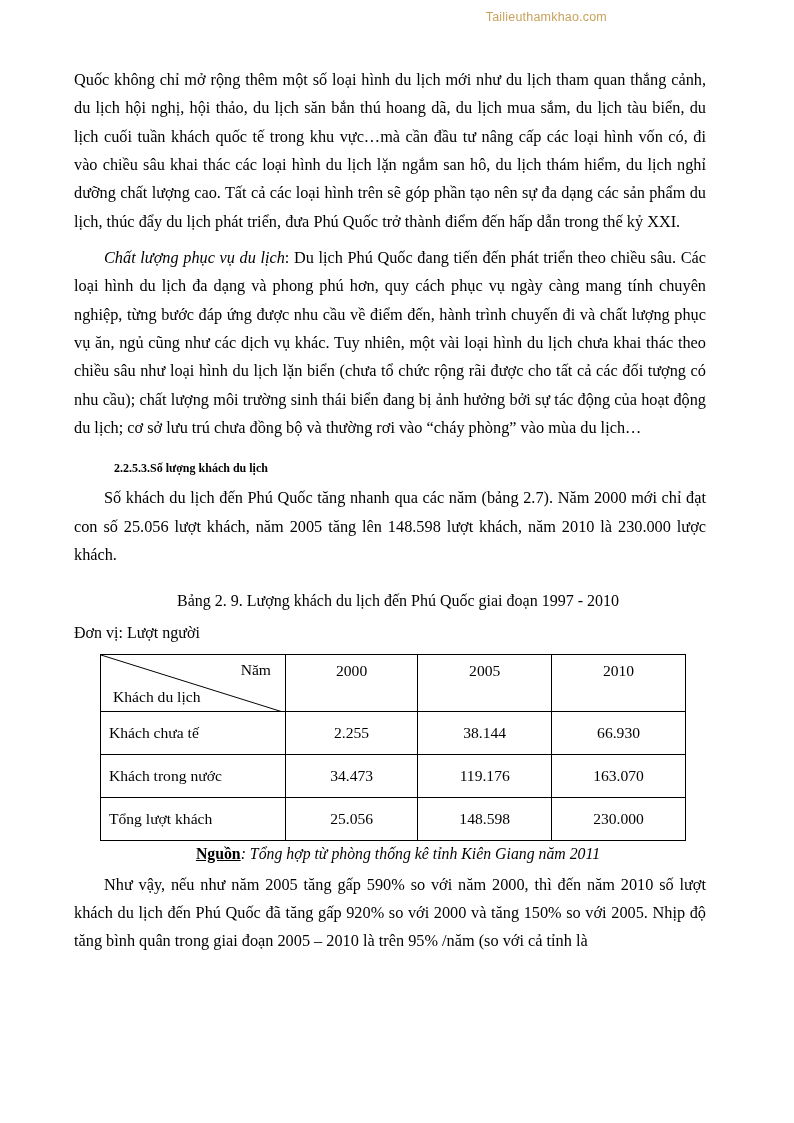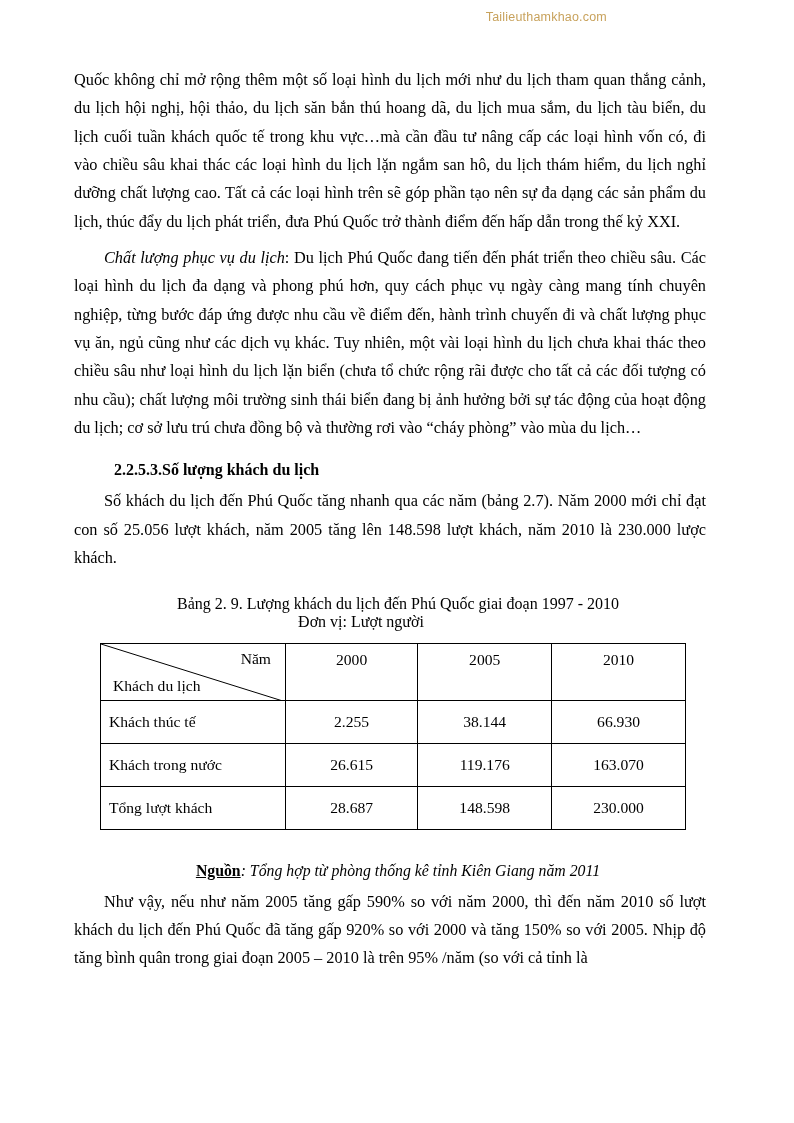--- a/index.html
+++ b/index.html
@@ -45,33 +45,34 @@
   }
   .indent {
     text-indent: 30px;
   }
   .italic {
     font-style: italic;
   }
   .heading {
     font-family: "Liberation Serif", serif;
     font-weight: bold;
-    font-size: 16px;
+    font-size: 12px;
     margin: 19px 0 8px 40px;
   }
   .spacer-xs { height: 8px; }
 
   .table-caption {
     text-align: center;
     font-size: 16px;
     margin-top: 22px;
   }
   .unit-line {
-    text-align: center;
+    text-align: left;
     font-size: 16px;
+    margin-top: 14px;
     padding-right: 74px;
   }
   table.data {
     border-collapse: collapse;
     margin: 12px 0 0 26px;
     width: 586px;
     font-size: 15.6px;
   }
   table.data td {
     border: 1px solid #000000;
@@ -115,21 +116,21 @@
     font-size: 15.6px;
   }
   .head-num {
     text-align: center;
     vertical-align: top !important;
     padding-top: 7px !important;
   }
   .source {
     text-align: center;
     font-size: 15.8px;
-    margin-top: 32px;
+    margin-top: 4px;
   }
   .source .src-label {
     font-weight: bold;
     text-decoration: underline;
   }
   .source .src-text {
     font-style: italic;
   }
 </style>
 </head>
@@ -165,34 +166,34 @@
               </svg>
             </span>
             <span class="corner-top">Năm</span>
             <span class="corner-bottom">Khách du lịch</span>
           </td>
           <td class="num head-num">2000</td>
           <td class="num head-num">2005</td>
           <td class="num head-num">2010</td>
         </tr>
         <tr>
-          <td class="col-label">Khách thúc tế</td>
+          <td class="col-label">Khách chưa tế</td>
           <td class="num">2.255</td>
           <td class="num">38.144</td>
           <td class="num">66.930</td>
         </tr>
         <tr>
           <td class="col-label">Khách trong nước</td>
-          <td class="num">26.615</td>
+          <td class="num">34.473</td>
           <td class="num">119.176</td>
           <td class="num">163.070</td>
         </tr>
         <tr>
           <td class="col-label">Tổng lượt khách</td>
-          <td class="num">28.687</td>
+          <td class="num">25.056</td>
           <td class="num">148.598</td>
           <td class="num">230.000</td>
         </tr>
       </tbody>
     </table>
 
     <div class="source"><span class="src-label">Nguồn</span><span class="src-text">: Tổng hợp từ phòng thống kê tỉnh Kiên Giang năm 2011</span></div>
 
     <div class="spacer-xs"></div>
 

